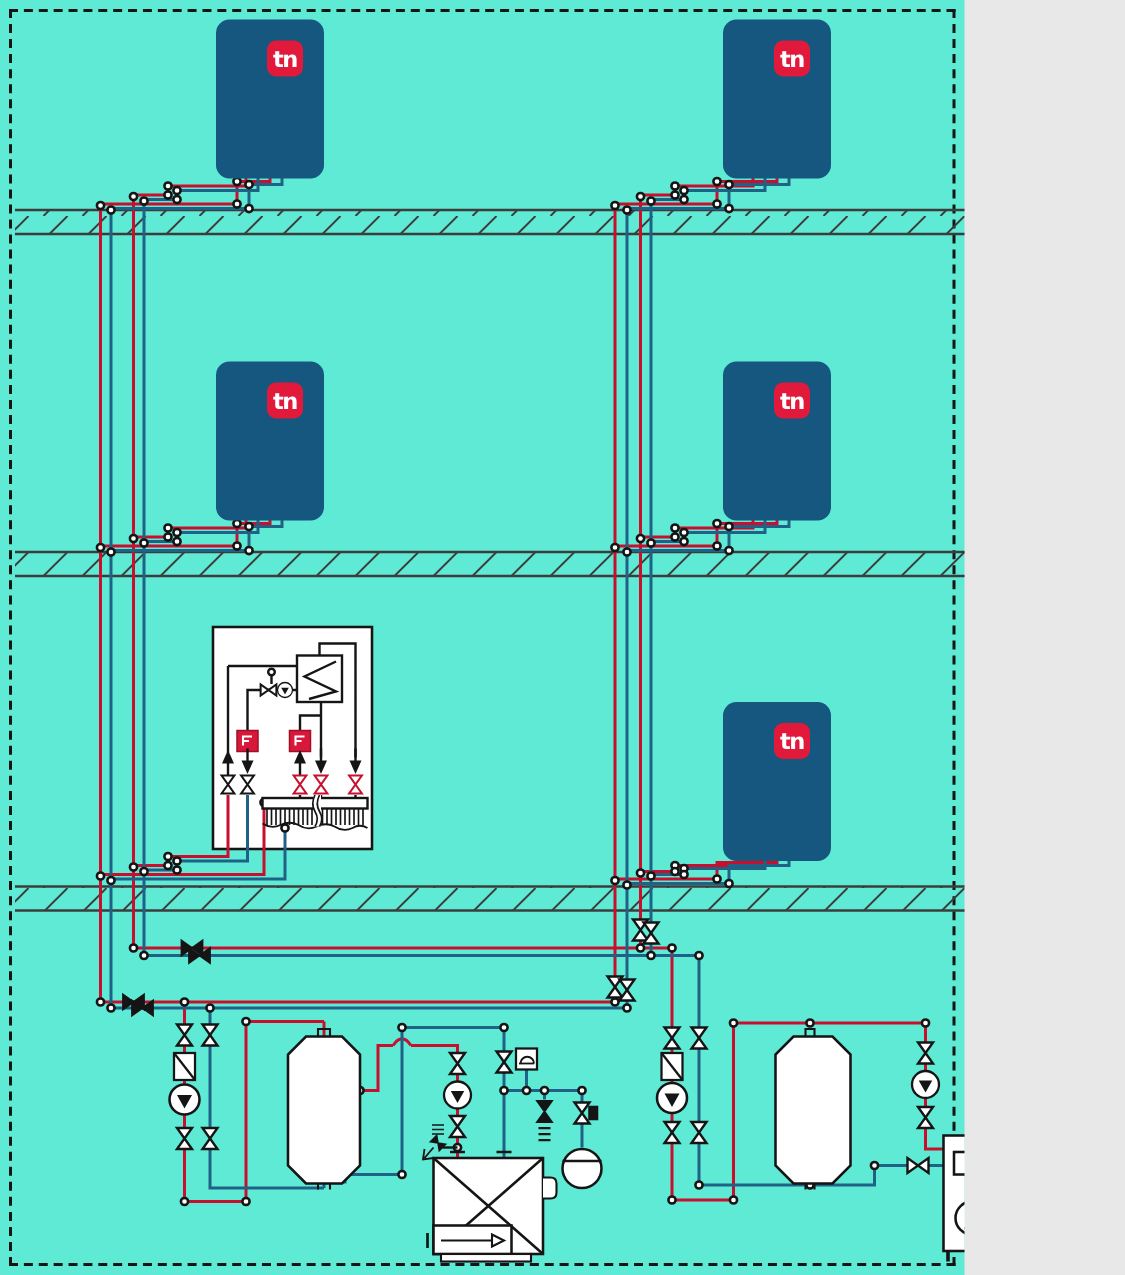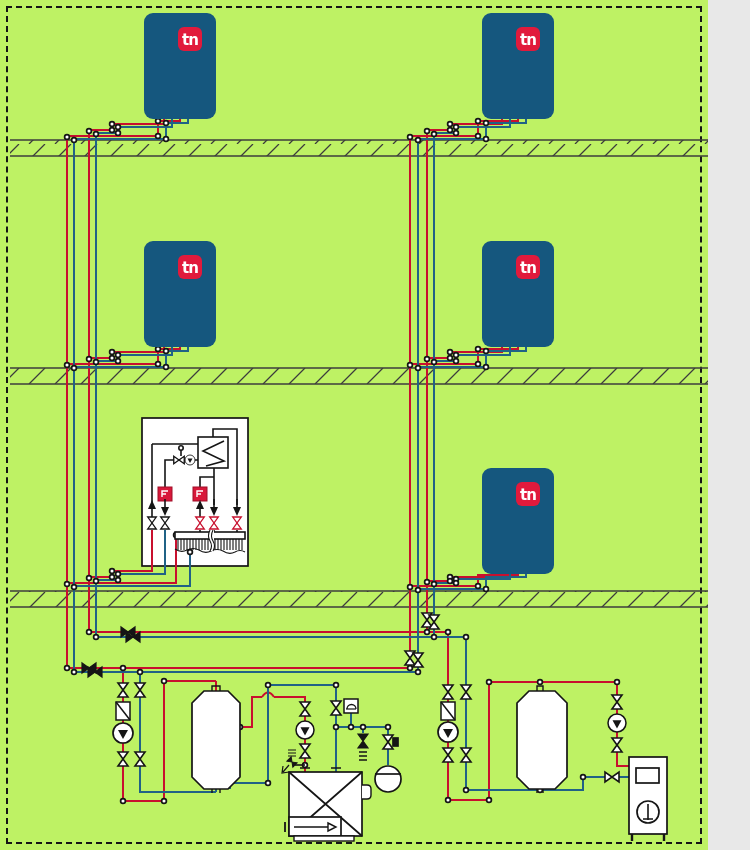--- a/index.html
+++ b/index.html
@@ -1,16 +1,16 @@
 <!DOCTYPE html>
 <html><head>
 <meta charset="utf-8">
 <style>
   html,body{margin:0;padding:0;background:#e8e8e8;}
-  .stage{position:relative;width:708px;height:850px;background:#bef264;overflow:hidden;
+  .stage{position:relative;width:643px;height:850px;background:#5eead4;overflow:hidden;
          font-family:"DejaVu Sans",sans-serif;}
   .frame{position:absolute;inset:6px;border:2px dashed #151515;pointer-events:none;}
   svg{position:absolute;left:0;top:0;}
   .logo-text{font-family:"DejaVu Sans",sans-serif;font-weight:bold;font-size:15px;
              letter-spacing:-1px;fill:#fff;}
 </style>
 </head>
 <body>
 
 <div class="stage">

